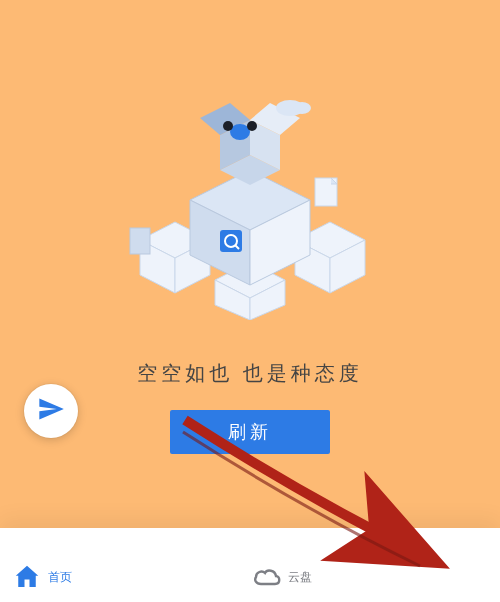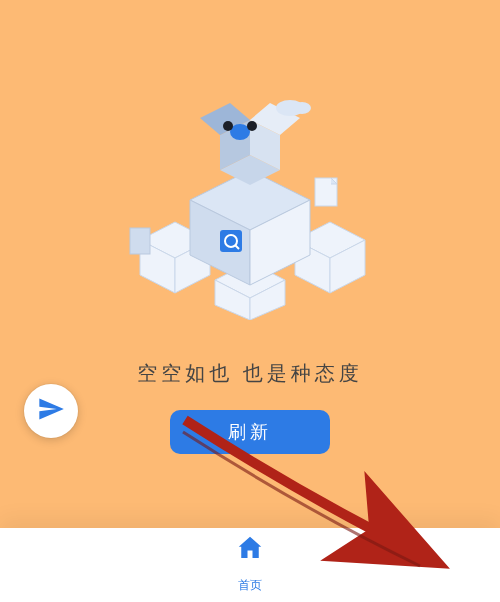--- a/index.html
+++ b/index.html
@@ -7,37 +7,37 @@
   .page { width: 500px; height: 602px; position: relative; background: #fdba74; }
 
   
   .illustration { position: absolute; left: 50%; top: 90px; transform: translateX(-50%); width: 260px; height: 230px; }
 
   .empty-text { position: absolute; width: 100%; text-align: center; top: 360px; font-size: 20px; color: #444; letter-spacing: 4px; }
 
   .refresh-btn {
     position: absolute; left: 50%; top: 410px; transform: translateX(-50%);
     width: 160px; height: 44px; background: #2d7be5; color: #fff; border:none;
-    font-size: 18px; letter-spacing: 4px; border-radius: 10px; cursor: pointer;
+    font-size: 18px; letter-spacing: 4px; border-radius: 2px; cursor: pointer;
   }
 
   .fab {
     position: absolute; left: 24px; top: 384px; width: 54px; height: 54px; border-radius: 50%;
     background: #fff; box-shadow: 0 2px 10px rgba(0,0,0,0.18), 0 0 0 1px rgba(0,0,0,0.03);
     display: flex; align-items: center; justify-content: center; cursor: pointer;
   }
 
   
   .nav {
     position: absolute; left: 0; right: 0; bottom: 0; height: 74px;
     display: flex; justify-content: space-around; align-items: flex-end;
     padding: 6px 10px 8px; background: #fff;
     box-shadow: 0 -10px 20px rgba(0,0,0,0.05);
   }
-  .nav-item { flex:1; display:flex; flex-direction:column; align-items:center; gap:12px; color:#7d7f85; font-size:12px; cursor: pointer; }
+  .nav-item { flex:1; display:flex; flex-direction:row; align-items:center; gap:4px; color:#7d7f85; font-size:12px; cursor: pointer; }
   .nav-item.active { color:#2d7be5; }
   .nav-icon { width: 34px; height: 34px; display:flex; align-items:center; justify-content:center; position:relative; }
   .badge {
     position:absolute; top:-2px; right:-4px; min-width:16px; height:16px; padding:0 3px;
     background:#e34b3d; color:#fff; font-size:10px; border-radius:8px;
     display:flex; align-items:center; justify-content:center; line-height:1;
   }
 
   
   .arrow-overlay { position:absolute; left:0; top:0; width:500px; height:602px; pointer-events:none; }
@@ -119,20 +119,28 @@
 
     <div class="nav-item active">
       <span class="nav-icon">
         <svg width="30" height="30" viewBox="0 0 24 24">
             <path fill="#2d7be5" d="M12 3 L3 11 L5 11 L5 20 L10 20 L10 14 L14 14 L14 20 L19 20 L19 11 L21 11 Z"></path>
           </svg>
       </span>
       <span>首页</span>
     </div>
 
+    <div class="nav-item">
+      <span class="nav-icon">
+        <svg width="32" height="30" viewBox="0 0 32 24">
+            <path fill="none" stroke="#7d7f85" stroke-width="2.4" d="M10 19 C5 19 3 15 5 12 C5 7 11 5 14 8 C16 4 24 5 25 11 C29 11 30 19 24 19 Z"></path>
+          </svg>
+      </span>
+      <span>云盘</span>
+    </div>
 
 
 
 
   </div>
 
   <svg class="arrow-overlay" width="500" height="602">
     <defs>
       <marker id="ah" markerWidth="14" markerHeight="14" refX="10" refY="5" orient="auto">
         <path d="M0,0 L12,5 L0,10 L3,5 Z" fill="#b02318"></path>

